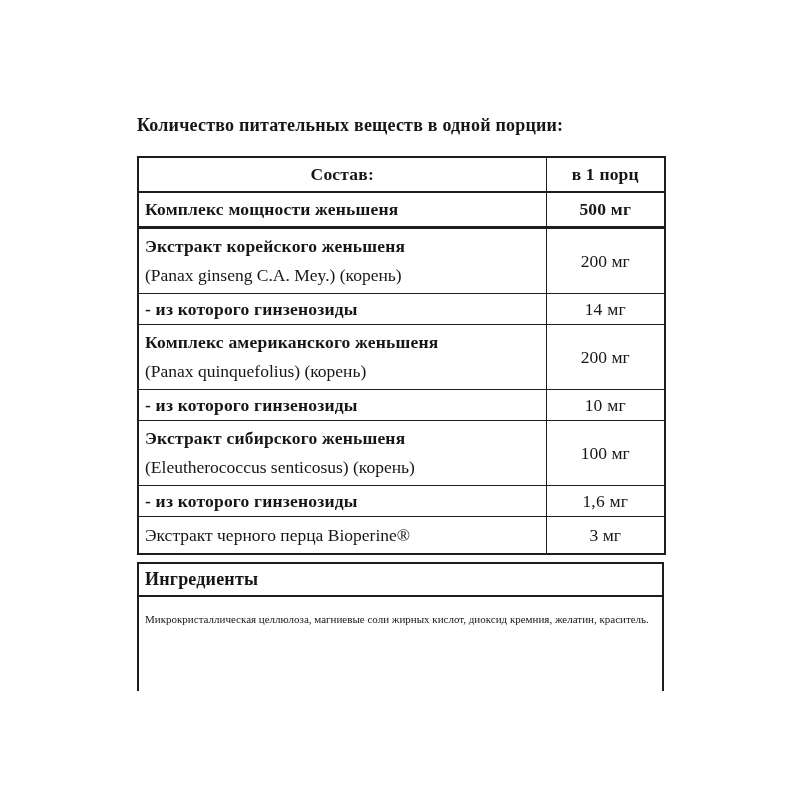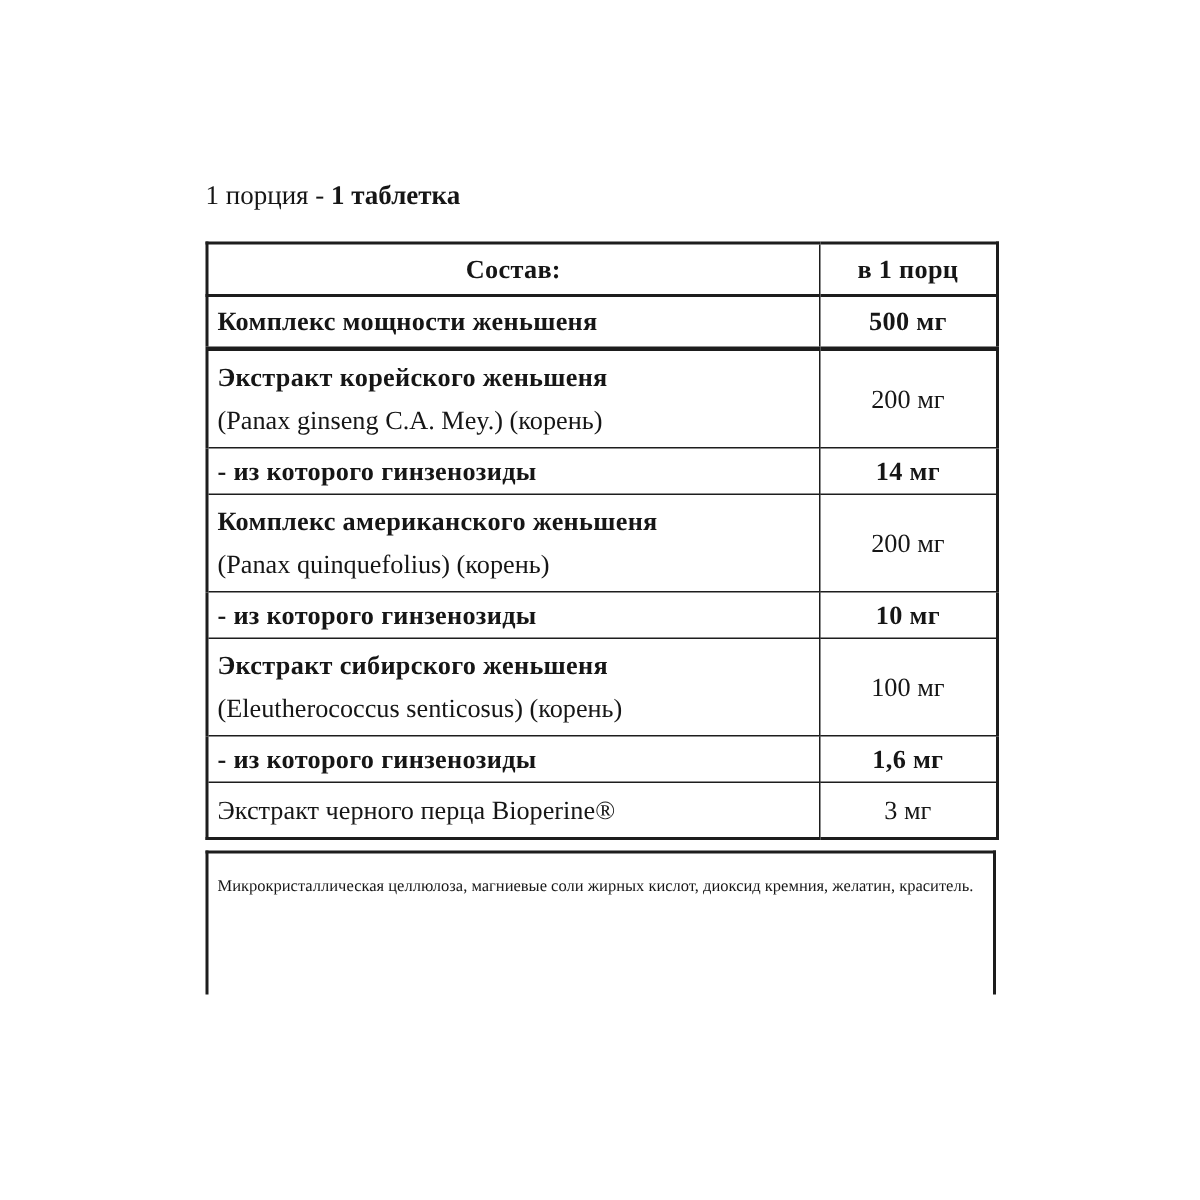--- a/index.html
+++ b/index.html
@@ -27,43 +27,43 @@
     height:29px;text-align:center;font-weight:bold;letter-spacing:.2px;
   }
   table.nutrition tr.hdr th.val{text-align:center;}
   table.nutrition th.first, table.nutrition td.first{border-left-width:2.5px;}
   table.nutrition th.val, table.nutrition td.val{border-right-width:2.5px;text-align:center;}
   tr.section td{font-weight:bold;height:29px;border-bottom-width:3.5px;letter-spacing:.2px;}
   tr.item td{height:60px;}
   tr.item .cell-name{font-weight:bold;line-height:29px;display:block;letter-spacing:.2px;}
   tr.item .cell-latin{font-weight:normal;line-height:29px;display:block;}
   tr.sub td{height:26px;font-weight:bold;letter-spacing:.2px;}
-  tr.sub td.val{font-weight:bold;border-radius:10px;}
+  tr.sub td.val{font-weight:normal;border-radius:10px;}
   tr.plain td{height:32px;font-weight:normal;border-bottom-width:2.5px;}
   tr td.val{font-weight:normal;}
   tr.section td.val{font-weight:bold;}
   .ingredients{
     margin-top:7px;width:527px;box-sizing:border-box;
     border:2px solid #1d1d1d;border-bottom:none;
   }
   .ing-header{
     font-size:18px;font-weight:bold;letter-spacing:.2px;
     padding:3px 6px 4px 6px;border-bottom:2.5px solid #1d1d1d;line-height:24px;
   }
   .ing-body{
     font-size:11px;line-height:32px;padding:6px 10px 8px 6px;min-height:80px;
   }
 </style>
 </head>
 <body>
 
 <div class="content">
 
+  <div class="title">Количество питательных веществ в одной порции:</div>
 
-  <div class="subtitle"><span>1 порция - </span><b>1 таблетка</b></div>
 
   <table class="nutrition">
     <colgroup>
         <col class="c1">
         <col class="c2">
       </colgroup>
     <thead>
       <tr class="hdr">
         <th class="first">Состав:</th>
         <th class="val">в 1 порц</th>
@@ -108,16 +108,17 @@
           <td class="val">1,6 мг</td>
         </tr>
         <tr class="plain">
           <td class="first"><span class="cell-name">Экстракт черного перца Bioperine®</span></td>
           <td class="val">3 мг</td>
         </tr>
       </tbody>
   </table>
 
   <div class="ingredients">
+    <div class="ing-header">Ингредиенты</div>
     <div class="ing-body">Микрокристаллическая целлюлоза, магниевые соли жирных кислот, диоксид кремния, желатин, краситель.</div>
   </div>
 
 </div>
 
 </body></html>

